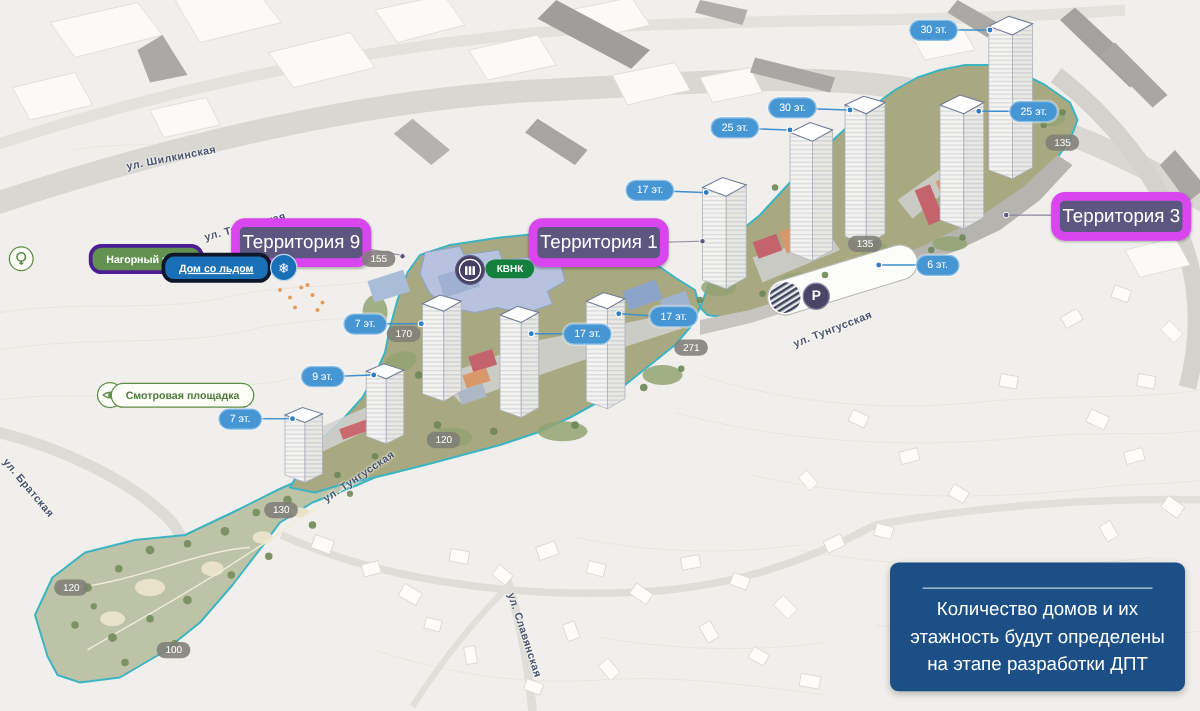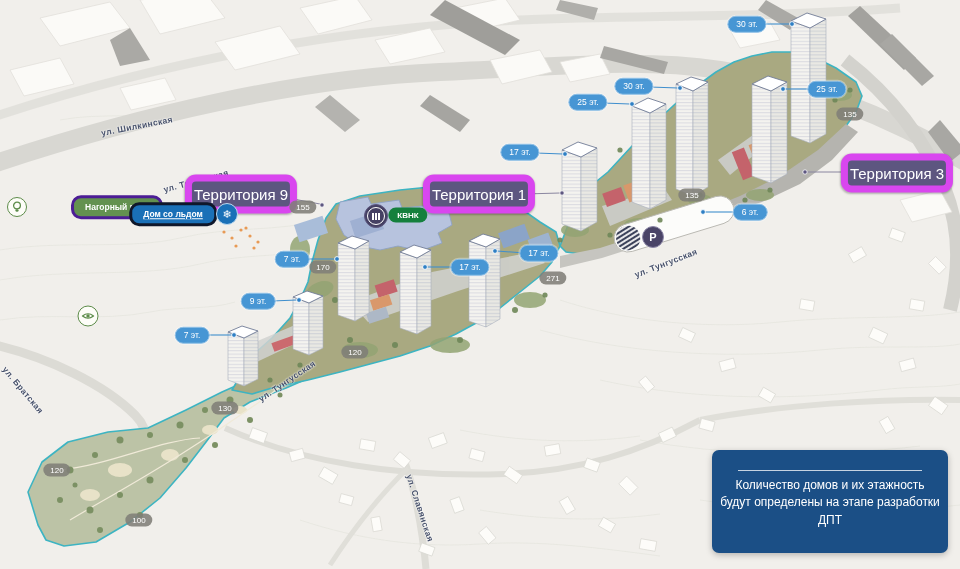--- a/index.html
+++ b/index.html
@@ -38,21 +38,21 @@
   
   .street{color:#47516b;font-size:8.5px;font-weight:bold;letter-spacing:.4px;
           text-shadow:0 0 2px #fff,0 0 2px #fff;z-index:4;}
   
   .disclaimer{position:absolute;left:712px;top:450px;width:236px;height:103px;
               box-sizing:border-box;background:#1b4f86;border-radius:7px;color:#fff;
               text-align:center;padding:13px 8px 8px;z-index:6;
               box-shadow:0 2px 6px rgba(0,0,0,.25);}
   .disclaimer .t{font-size:11.5px;font-weight:bold;line-height:1.35;}
   .disclaimer .dv{width:84%;height:1px;background:rgba(255,255,255,.75);margin:7px auto 6px;}
-  .disclaimer .b{font-size:12px;line-height:1.45;}
+  .disclaimer .b{font-size:15px;line-height:1.45;}
 </style>
 </head>
 <body>
 
 <div id="stage">
 
 <svg class="base" width="960" height="569" viewBox="0 0 960 569">
   <defs>
     <pattern id="flL" width="6" height="3.4" patternUnits="userSpaceOnUse">
       <rect width="6" height="3.4" fill="#f4f3ef"></rect>
@@ -441,20 +441,21 @@
       </span>
 </div>
 <div class="ov poi poi-dark" style="left:408px;top:215px">КВНК</div>
 
 <div class="ov cicon view-ic" style="left:88px;top:316px">
   <svg width="13" height="11" viewBox="0 0 13 11">
     <path d="M1,5.5 Q6.5,1 12,5.5 Q6.5,10 1,5.5 Z" fill="none" stroke="#5d8c4a" stroke-width="1.2"></path>
     <circle cx="6.5" cy="5.5" r="1.7" fill="#5d8c4a"></circle>
   </svg>
 </div>
+<div class="ov poi poi-outline" style="left:146px;top:316px">Смотровая площадка</div>
 
 <div class="ov cicon park-ic" style="left:653px;top:237px">
   <span>P</span>
 </div>
 
 <div class="disclaimer">
   <div class="dv"></div>
   <div class="b">Количество домов и их этажность будут определены на этапе разработки ДПТ</div>
 </div>
 

